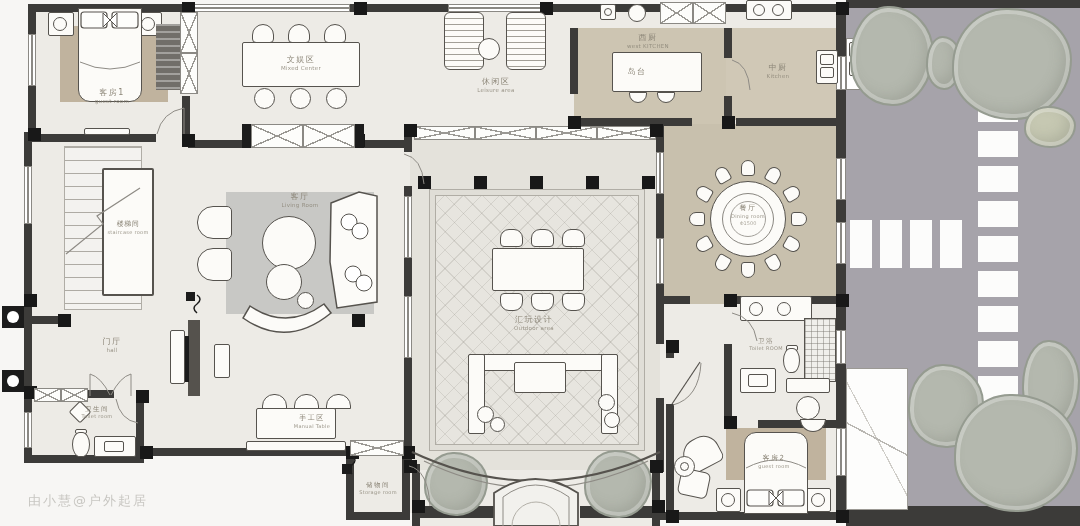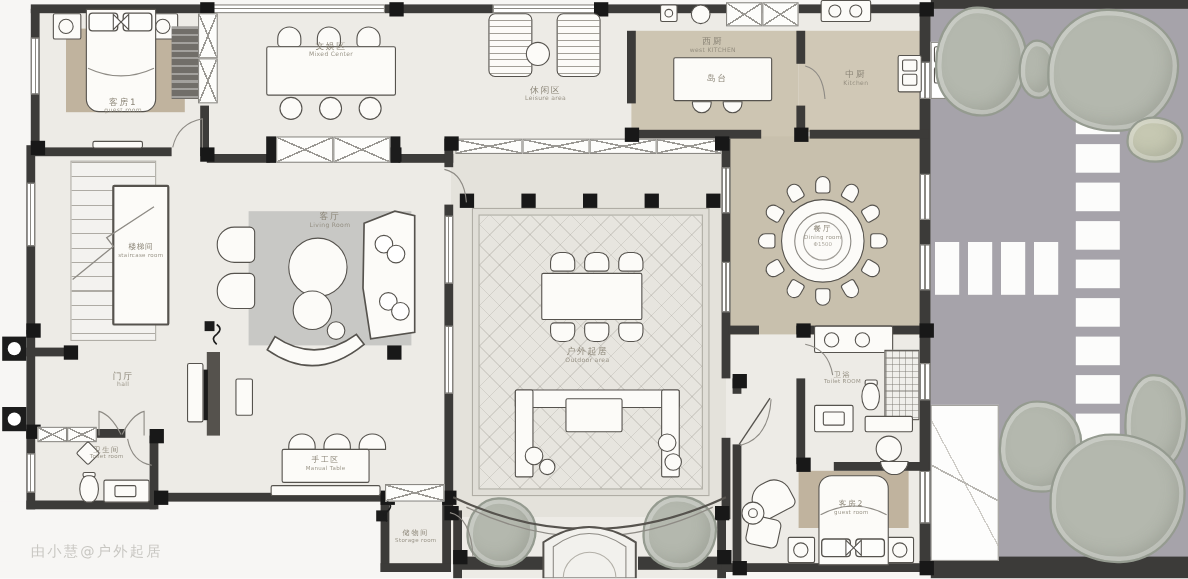--- a/index.html
+++ b/index.html
@@ -363,33 +363,33 @@
     <path d="M746,468 Q776,452 806,468" stroke="#8e8b85" stroke-width="1" fill="none"></path>
 
     <path d="M197,295 q6,4 0,9 q-6,4 0,9" stroke="#1c1c1c" stroke-width="1.5" fill="none"></path>
     <path d="M352,456 q6,4 0,9 q-6,4 0,9" stroke="#1c1c1c" stroke-width="1.5" fill="none"></path>
   </svg>
 
   <div class="label" style="left:112px;top:97px">
     <span class="zh">客房1</span>
     <span class="en">guest room</span>
   </div>
-  <div class="label" style="left:301px;top:46px">
+  <div class="label" style="left:301px;top:64px">
     <span class="zh">文娱区</span>
     <span class="en">Mixed Center</span>
   </div>
   <div class="label" style="left:496px;top:86px">
     <span class="zh">休闲区</span>
     <span class="en">Leisure area</span>
   </div>
   <div class="label" style="left:648px;top:42px">
     <span class="zh">西厨</span>
     <span class="en">west KITCHEN</span>
   </div>
-  <div class="label" style="left:652px;top:72px">
+  <div class="label" style="left:637px;top:72px">
     <span class="zh">岛台</span>
   </div>
   <div class="label" style="left:778px;top:72px">
     <span class="zh">中厨</span>
     <span class="en">Kitchen</span>
   </div>
   <div class="label" style="left:128px;top:228px">
     <span class="zh" style="font-size:7px;letter-spacing:.5px">楼梯间</span>
     <span class="en" style="font-size:5px">staircase room</span>
   </div>
@@ -398,30 +398,30 @@
     <span class="en">Living Room</span>
   </div>
   <div class="label" style="left:112px;top:346px">
     <span class="zh">门厅</span>
     <span class="en">hall</span>
   </div>
   <div class="label" style="left:97px;top:412px">
     <span class="zh" style="font-size:6.5px">卫生间</span>
     <span class="en" style="font-size:5px">Toilet room</span>
   </div>
-  <div class="label" style="left:296px;top:422px">
+  <div class="label" style="left:312px;top:422px">
     <span class="zh" style="font-size:7px">手工区</span>
     <span class="en" style="font-size:5px">Manual Table</span>
   </div>
   <div class="label" style="left:378px;top:488px">
     <span class="zh" style="font-size:6.5px">储物间</span>
     <span class="en" style="font-size:5px">Storage room</span>
   </div>
   <div class="label" style="left:534px;top:324px">
-    <span class="zh">户外起居</span>
+    <span class="zh">汇玩设计</span>
     <span class="en">Outdoor area</span>
   </div>
   <div class="label" style="left:748px;top:215px">
     <span class="zh" style="font-size:7px">餐厅</span>
     <span class="en" style="font-size:5px">Dining room</span>
     <span class="dim">Φ1500</span>
   </div>
   <div class="label" style="left:766px;top:344px">
     <span class="zh" style="font-size:6.5px">卫浴</span>
     <span class="en" style="font-size:5px">Toilet ROOM</span>

